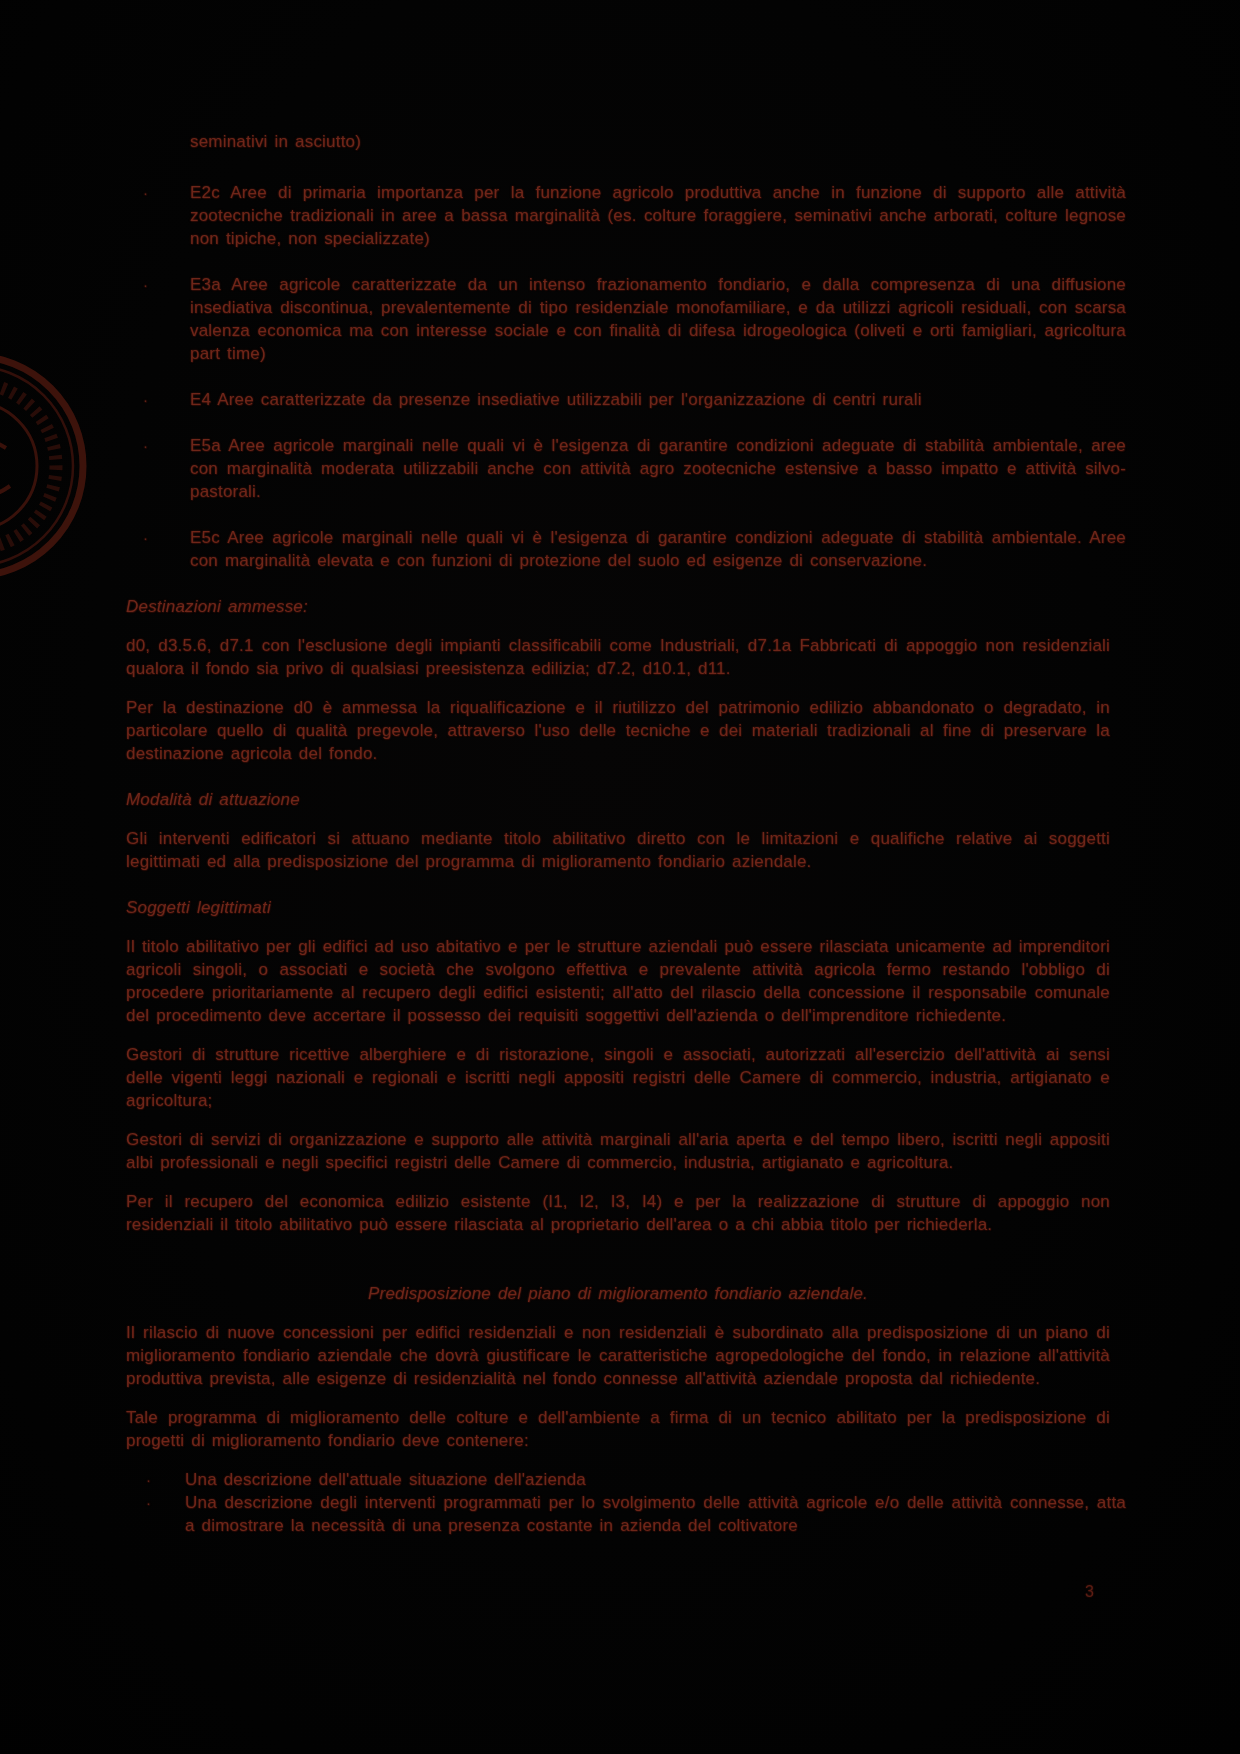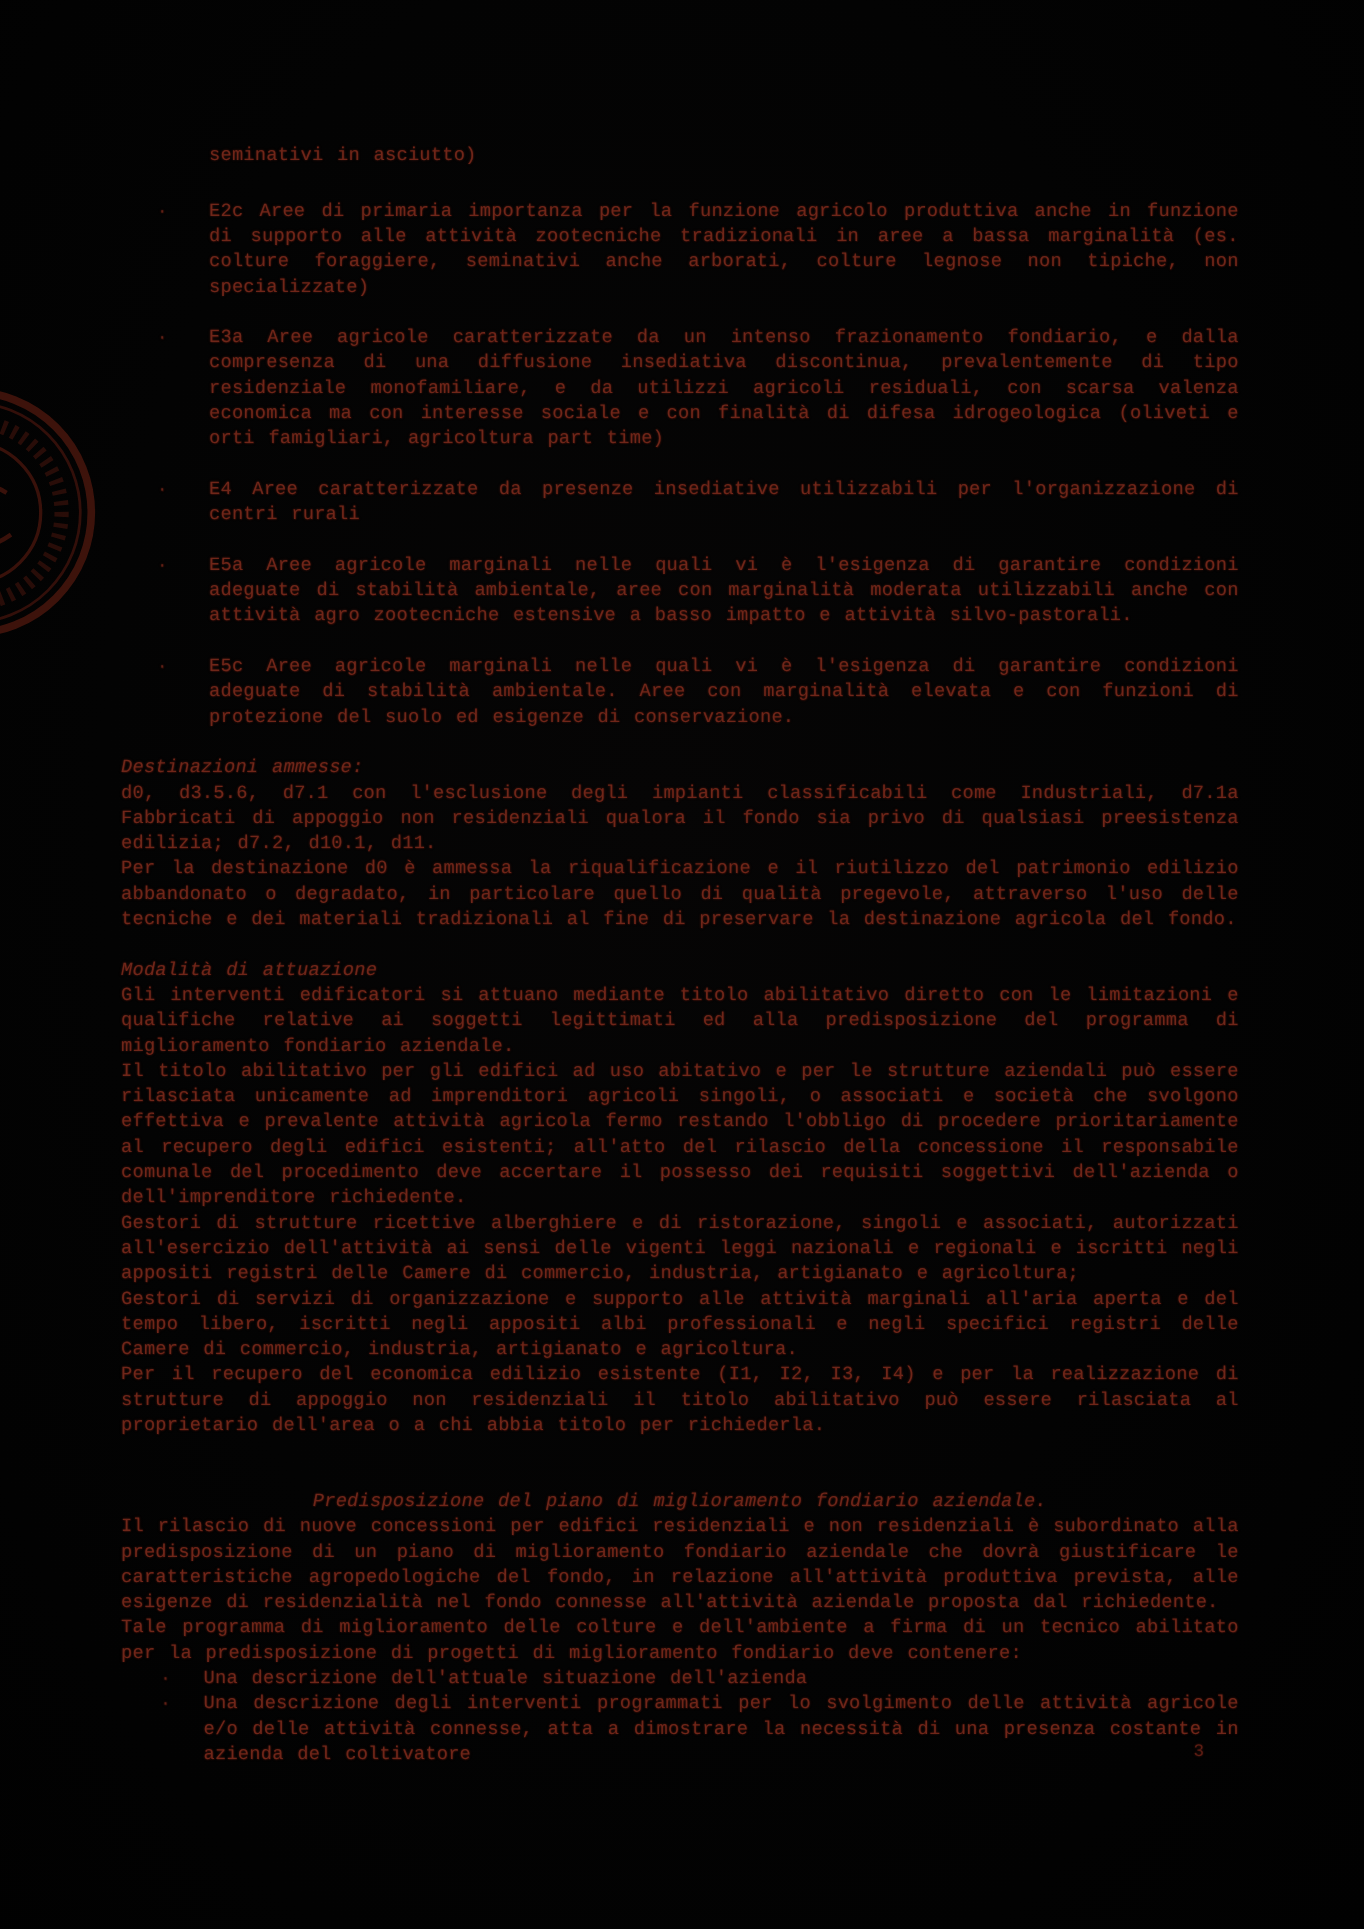--- a/index.html
+++ b/index.html
@@ -1,33 +1,33 @@
 <!DOCTYPE html>
 <html><head>
 <meta charset="utf-8">
 <style>
   html,body{margin:0;padding:0;background:#000;}
   .page{
     position:relative;width:1240px;height:1754px;overflow:hidden;
     background:radial-gradient(ellipse at 48% 42%, #060505 0%, #030303 55%, #010101 100%);
-    font-family:Liberation Mono, monospace;
+    font-family:Liberation Sans, sans-serif;
   }
   .doc{
     position:absolute;left:110px;top:130px;width:1016px;
     font-size:17px;line-height:23px;letter-spacing:.2px;word-spacing:2px;
     color:#6f2619;text-align:justify;
     text-shadow:0 0 2px rgba(150,45,30,.55), .6px .6px 0 rgba(25,5,3,.9);
     filter:blur(.35px);
   }
   .frag{margin:0 0 28px 80px;text-align:left;}
   ul{list-style:none;margin:0;padding:0;}
   .zones li{position:relative;padding-left:80px;margin-bottom:23px;}
   .zones .b,.subs .b{position:absolute;top:0;font-size:15px;color:#602015;}
   .zones .b{left:33px;}
-  p{margin:0;}
+  p{margin:16px;}
   .h{font-style:italic;margin-top:23px;text-align:left;}
   .h.big-gap{margin-top:46px;text-align:center;}
   .sec{margin:0;}
   .subs{margin-top:0;}
   .subs li{position:relative;padding-left:75px;}
   .subs .b{left:36px;}
   .pagenum{
     position:absolute;left:1085px;top:1583px;font-size:16px;color:#5c1d13;
     text-shadow:0 0 2px rgba(140,40,25,.5);filter:blur(.3px);
   }
@@ -86,20 +86,21 @@
       <p>d0, d3.5.6, d7.1 con l'esclusione degli impianti classificabili come Industriali, d7.1a Fabbricati di appoggio non residenziali qualora il fondo sia privo di qualsiasi preesistenza edilizia; d7.2, d10.1, d11.</p>
       <p>Per la destinazione d0 è ammessa la riqualificazione e il riutilizzo del patrimonio edilizio abbandonato o degradato, in particolare quello di qualità pregevole, attraverso l'uso delle tecniche e dei materiali tradizionali al fine di preservare la destinazione agricola del fondo.</p>
     </div>
 
     <div class="sec">
       <p class="h">Modalità di attuazione</p>
       <p>Gli interventi edificatori si attuano mediante titolo abilitativo diretto con le limitazioni e qualifiche relative ai soggetti legittimati ed alla predisposizione del programma di miglioramento fondiario aziendale.</p>
     </div>
 
     <div class="sec">
+      <p class="h">Soggetti legittimati</p>
       <p>Il titolo abilitativo per gli edifici ad uso abitativo e per le strutture aziendali può essere rilasciata unicamente ad imprenditori agricoli singoli, o associati e società che svolgono effettiva e prevalente attività agricola fermo restando l'obbligo di procedere prioritariamente al recupero degli edifici esistenti; all'atto del rilascio della concessione il responsabile comunale del procedimento deve accertare il possesso dei requisiti soggettivi dell'azienda o dell'imprenditore richiedente.</p>
       <p>Gestori di strutture ricettive alberghiere e di ristorazione, singoli e associati, autorizzati all'esercizio dell'attività ai sensi delle vigenti leggi nazionali e regionali e iscritti negli appositi registri delle Camere di commercio, industria, artigianato e agricoltura;</p>
       <p>Gestori di servizi di organizzazione e supporto alle attività marginali all'aria aperta e del tempo libero, iscritti negli appositi albi professionali e negli specifici registri delle Camere di commercio, industria, artigianato e agricoltura.</p>
       <p>Per il recupero del economica edilizio esistente (I1, I2, I3, I4) e per la realizzazione di strutture di appoggio non residenziali il titolo abilitativo può essere rilasciata al proprietario dell'area o a chi abbia titolo per richiederla.</p>
     </div>
 
     <div class="sec">
       <p class="h big-gap">Predisposizione del piano di miglioramento fondiario aziendale.</p>
       <p>Il rilascio di nuove concessioni per edifici residenziali e non residenziali è subordinato alla predisposizione di un piano di miglioramento fondiario aziendale che dovrà giustificare le caratteristiche agropedologiche del fondo, in relazione all'attività produttiva prevista, alle esigenze di residenzialità nel fondo connesse all'attività aziendale proposta dal richiedente.</p>
       <p>Tale programma di miglioramento delle colture e dell'ambiente a firma di un tecnico abilitato per la predisposizione di progetti di miglioramento fondiario deve contenere:</p>

